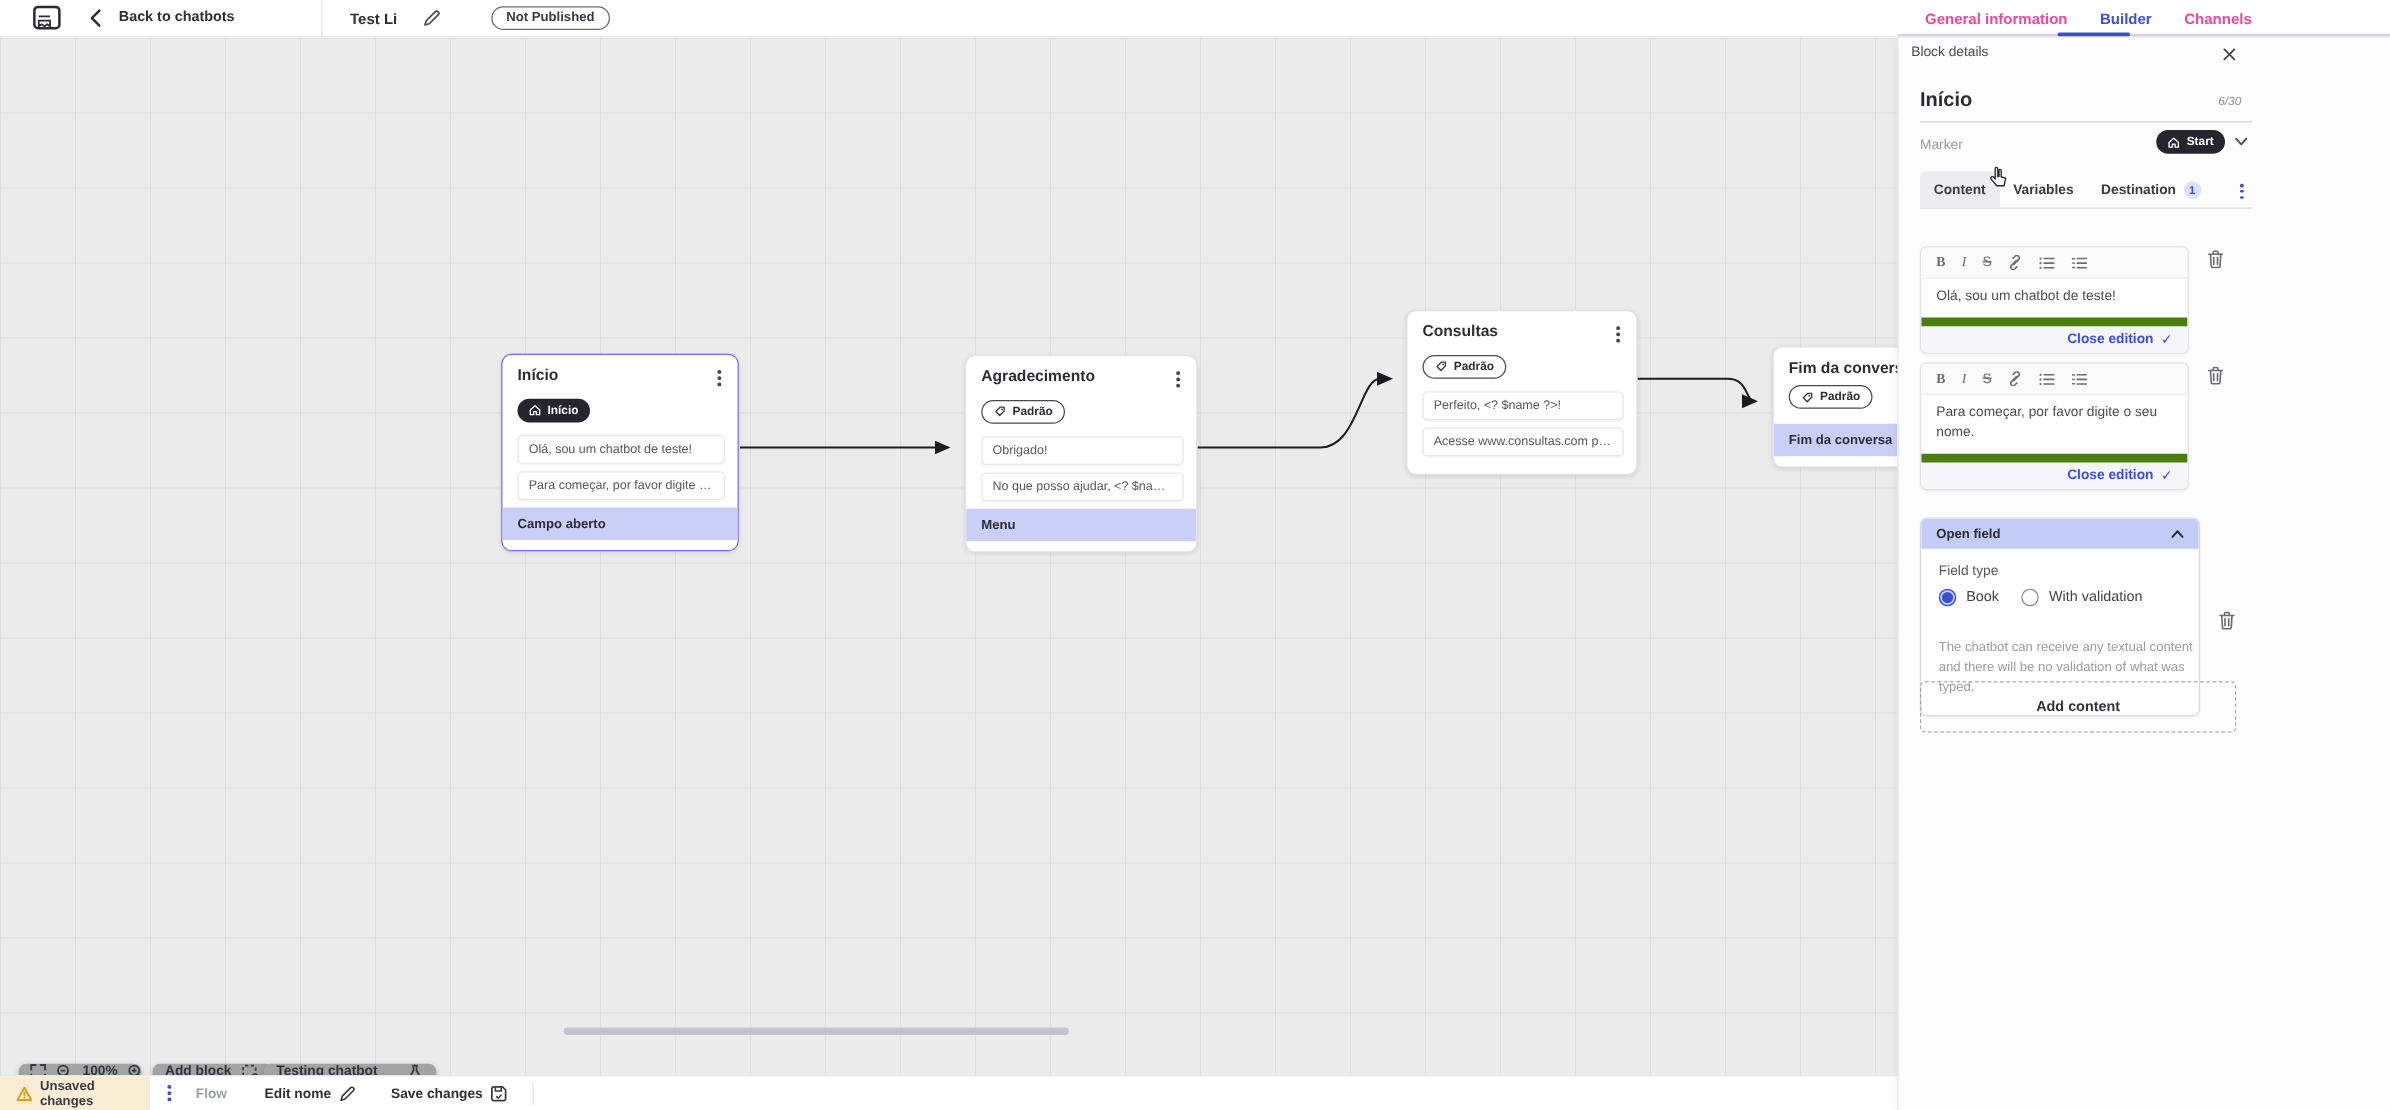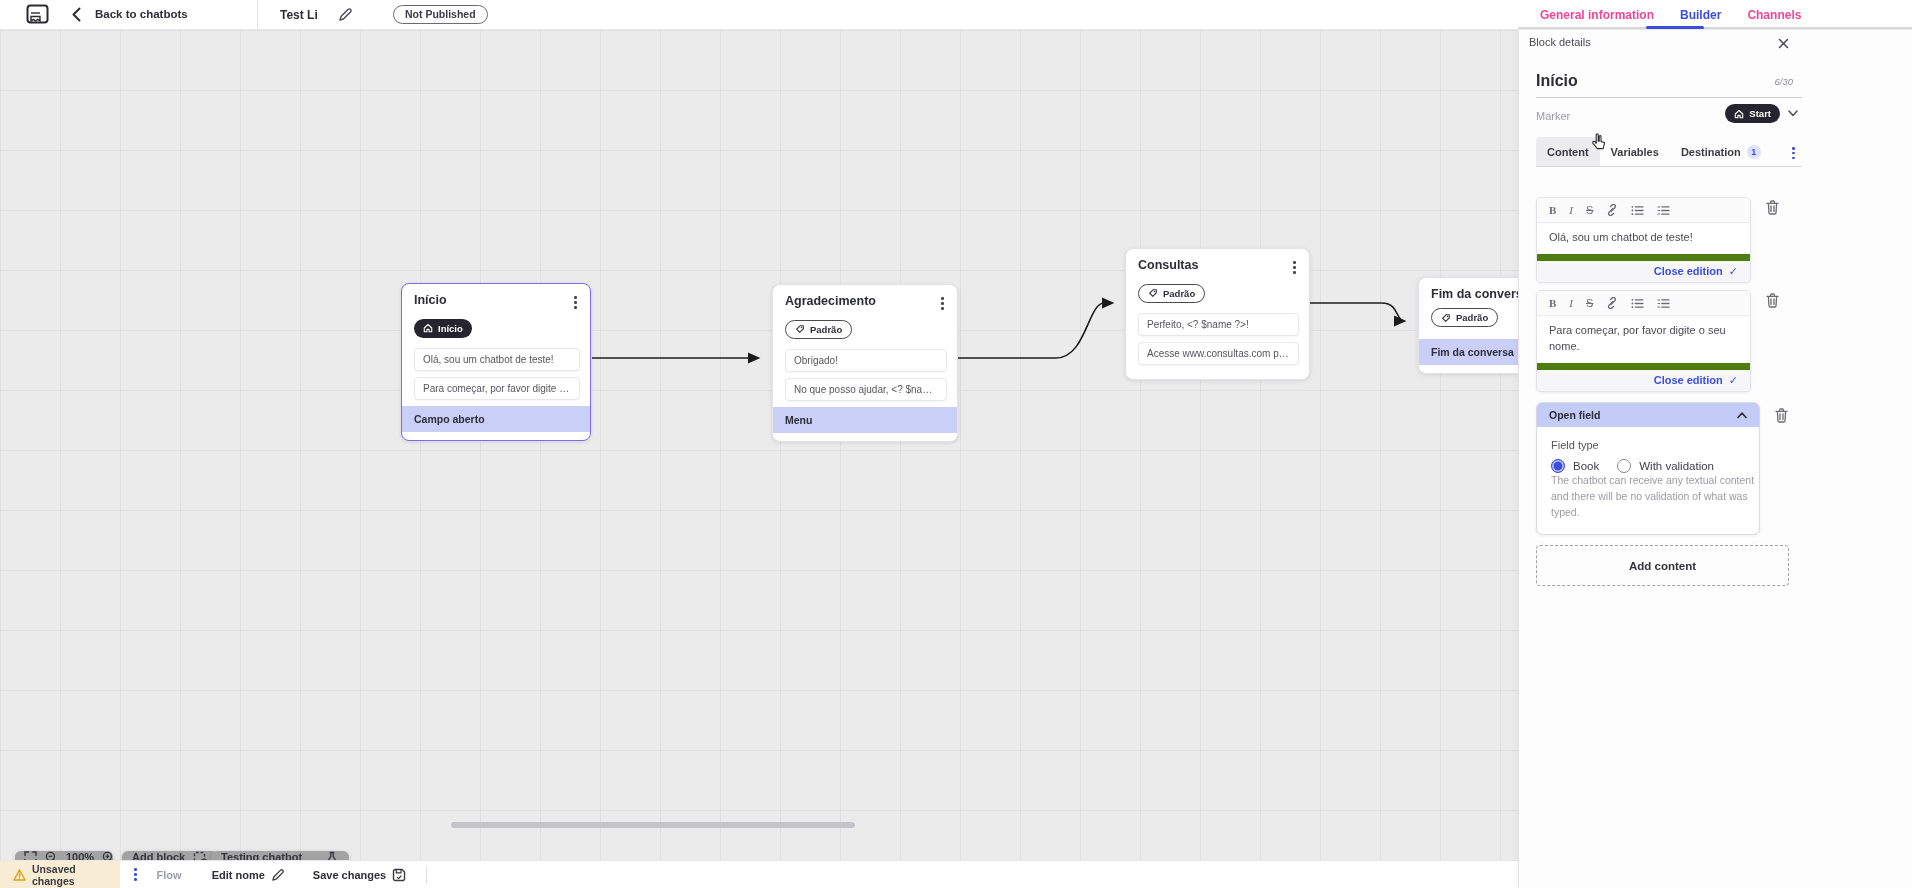--- a/index.html
+++ b/index.html
@@ -88,21 +88,21 @@
   .check { color:#3b4edb; font-size:11px; }
 
   .openfield { width:224px; background:#fff; border:1px solid #d9d9e2; border-radius:6px; box-shadow:0 1px 3px rgba(0,0,0,.06); overflow:hidden; }
   .of-header { height:24px; background:#c3cbf7; display:flex; align-items:center; justify-content:space-between; padding:0 12px; font-size:10.5px; font-weight:700; color:#2c2c35; cursor:pointer; }
   .of-body { padding:12px 14px 14px 14px; }
   .of-label { font-size:11px; color:#55555e; margin-bottom:8px; }
   .of-radios { display:flex; align-items:center; gap:18px; }
   .radio-opt { display:flex; align-items:center; gap:8px; font-size:11.5px; color:#3f3f48; cursor:pointer; }
   .radio { width:14px; height:14px; border-radius:50%; border:1.5px solid #8a8a92; background:#fff; }
   .radio.on { border-color:#3b4edb; background:#3b4edb; box-shadow:inset 0 0 0 1.5px #cdd3fa; }
-  .of-desc { margin-top:0; font-size:10.5px; color:#9b9ba3; line-height:1.5; width:204px; }
+  .of-desc { margin-top:26px; font-size:10.5px; color:#9b9ba3; line-height:1.5; width:204px; }
 
   .add-content { position:absolute; left:0; top:515px; width:253px; height:41px; border:1.2px dashed #9fa0ab; border-radius:4px; background:transparent; display:flex; align-items:center; justify-content:center; font-size:11.5px; font-weight:600; color:#33333c; cursor:pointer; }
 
   .cursor-hand { position:absolute; left:1590px; top:133px; z-index:9; pointer-events:none; }
 
   svg { display:block; }
 </style>
 </head>
 <body>
 
@@ -449,21 +449,21 @@
           <svg width="13" height="15" viewBox="0 0 13 15" fill="none" stroke="#6b6b72" stroke-width="1.3" stroke-linecap="round">
               <path d="M1 3.4 H12"></path>
               <path d="M4.6 3.2 V2 a1 1 0 0 1 1-1 h1.8 a1 1 0 0 1 1 1 V3.2"></path>
               <path d="M2.4 3.6 L3 13 a1.2 1.2 0 0 0 1.2 1 h4.6 A1.2 1.2 0 0 0 10 13 L10.6 3.6"></path>
               <line x1="5" y1="6" x2="5" y2="11.5"></line>
               <line x1="8" y1="6" x2="8" y2="11.5"></line>
             </svg>
         </span>
       </div>
 
-      <div class="card-row" style="top:372px;">
+      <div class="card-row" style="top:384px;align-items:center;">
         <div class="openfield">
           <div class="of-header">
             <span>Open field</span>
             <svg width="10" height="7" viewBox="0 0 10 7">
                 <polyline points="1,5.5 5,1 9,5.5" fill="none" stroke="#2c2c35" stroke-width="1.6" stroke-linecap="round" stroke-linejoin="round"></polyline>
               </svg>
           </div>
           <div class="of-body">
             <div class="of-label">Field type</div>
             <div class="of-radios">

